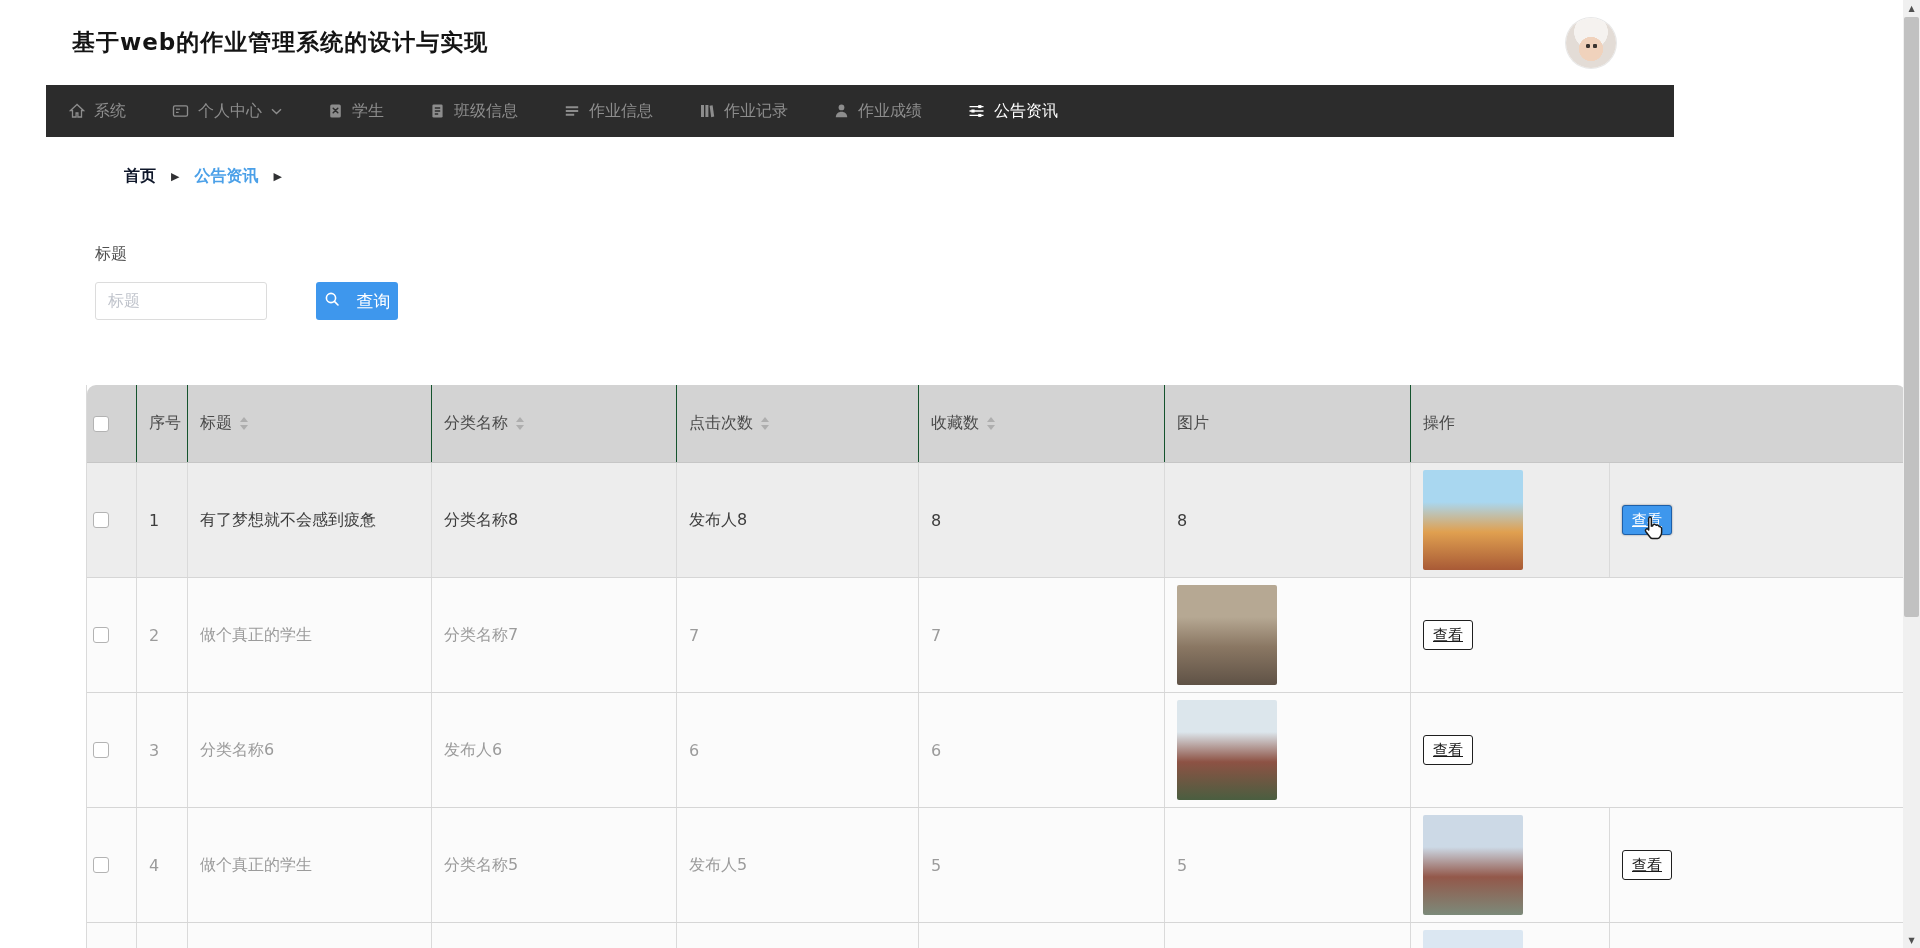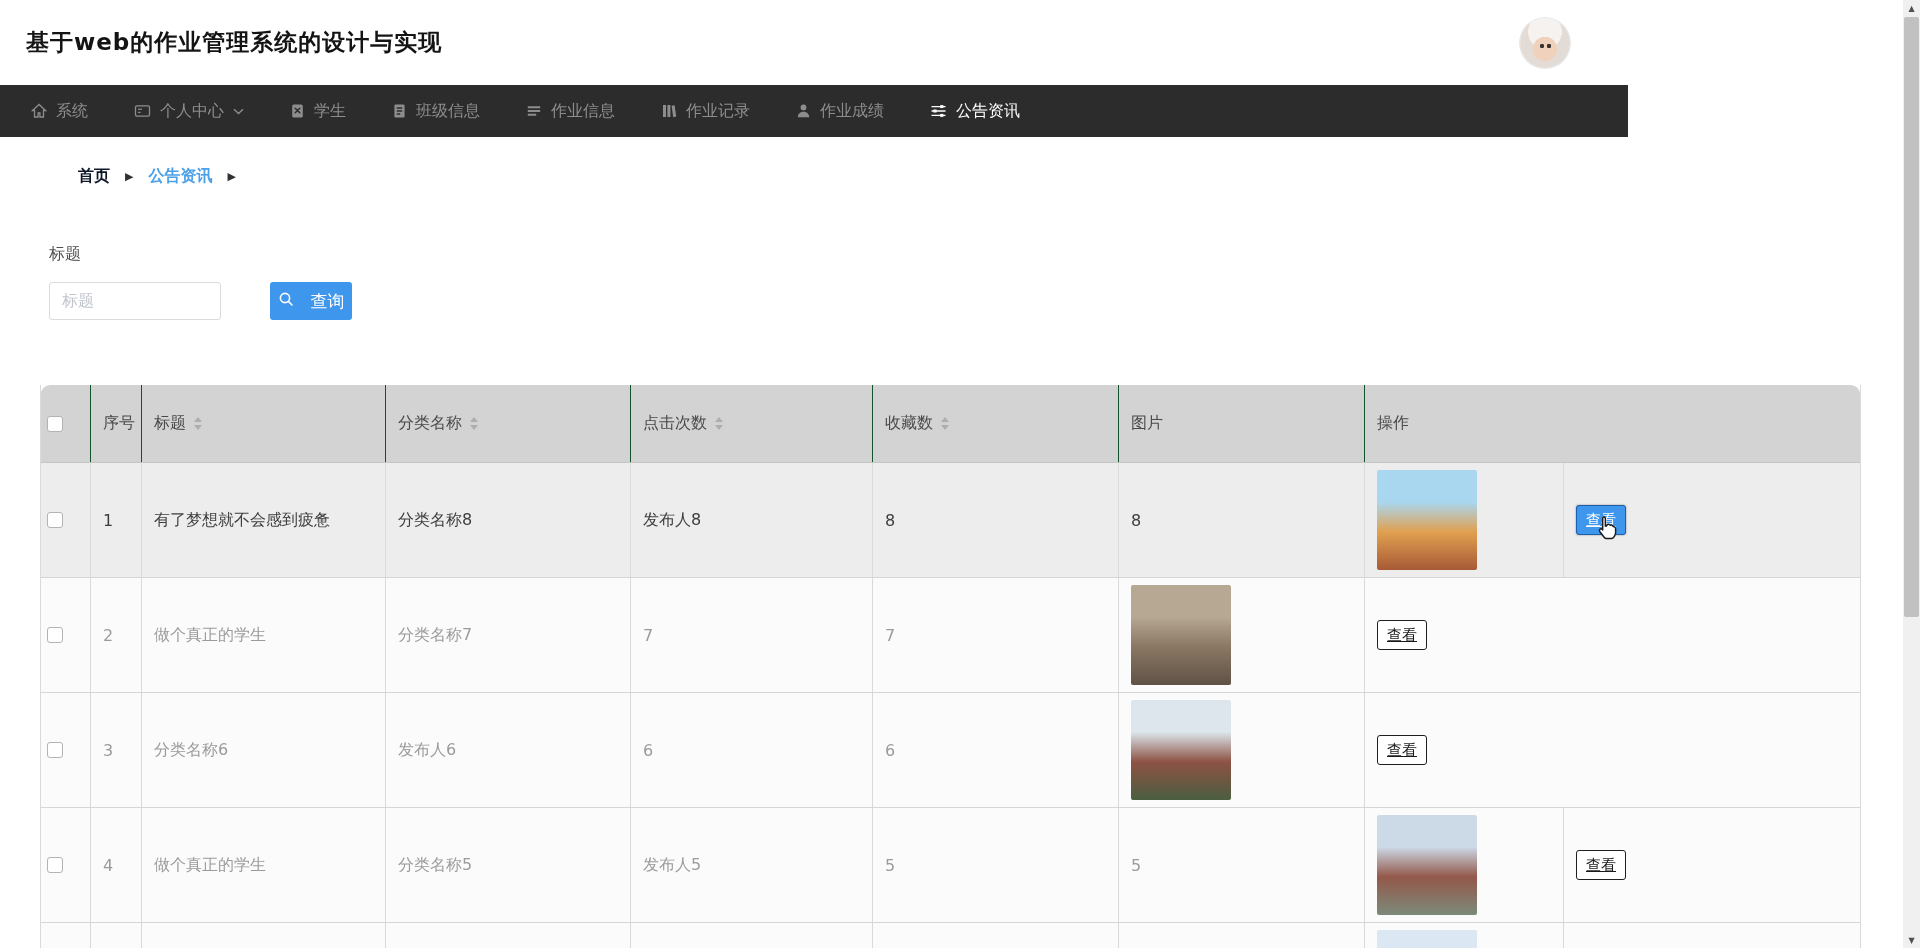--- a/index.html
+++ b/index.html
@@ -1,33 +1,33 @@
 <!DOCTYPE html>
 <html style="--accent: #3e97ed; --link: #4ba0e8;"><head>
 <meta charset="utf-8">
 <style>
   * { margin:0; padding:0; box-sizing:border-box; }
   html,body { width:1920px; height:948px; overflow:hidden; background:#fff;
     font-family:"DejaVu Sans","Liberation Sans",sans-serif; }
-  .page { position:relative; width:1628px; height:948px; }
+  .page { position:relative; width:1628px; height:948px;margin-left:46px; }
 
   
   .topbar { height:85px; display:flex; align-items:center; padding:0 26px; position:relative; background:#fff; }
   .page-title { font-size:23px; font-weight:bold; color:#141414; letter-spacing:1px; }
   .avatar { position:absolute; right:58px; top:18px; width:50px; height:50px; border-radius:50%;
     background:
       radial-gradient(circle at 44% 56%, #3a3430 0 5%, transparent 6%),
       radial-gradient(circle at 58% 56%, #3a3430 0 5%, transparent 6%),
       radial-gradient(circle at 50% 62%, #f0d2bc 0 30%, transparent 31%),
       radial-gradient(circle at 50% 28%, #f5f2ef 0 38%, transparent 39%),
       radial-gradient(circle at 50% 50%, #e3dcd6 0 70%, #d8d0c9 100%);
     box-shadow:0 0 0 1px #e8e8e8; cursor:pointer; }
 
   
-  .navbar { height:52px; background:#2c2c2c; display:flex; align-items:stretch; padding-left:8px; }
+  .navbar { height:52px; background:#2c2c2c; display:flex; align-items:stretch; padding-left:0; }
   .nav-item { display:flex; align-items:center; gap:9px; color:#8d8d8d; font-size:16px;
     padding:0 23px; cursor:pointer; white-space:nowrap; }
   .nav-item.active { color:#ffffff; }
   .nav-item svg { display:block; }
 
   
   .breadcrumb { margin:29px 0 0 78px; display:flex; align-items:center; gap:15px; font-size:16px; }
   .crumb { color:#0f172a; font-weight:bold; cursor:pointer; }
   .crumb.active { color:var(--link,#4ba0e8); }
   .crumb-arrow { color:#303133; font-size:11px; line-height:1; }

